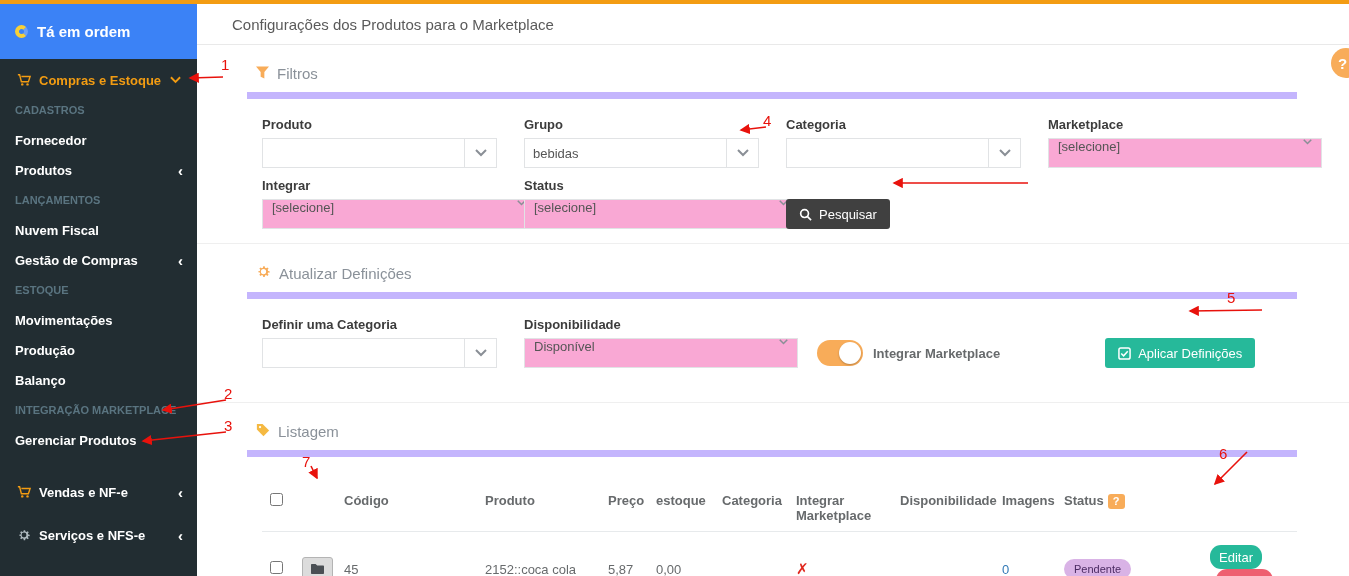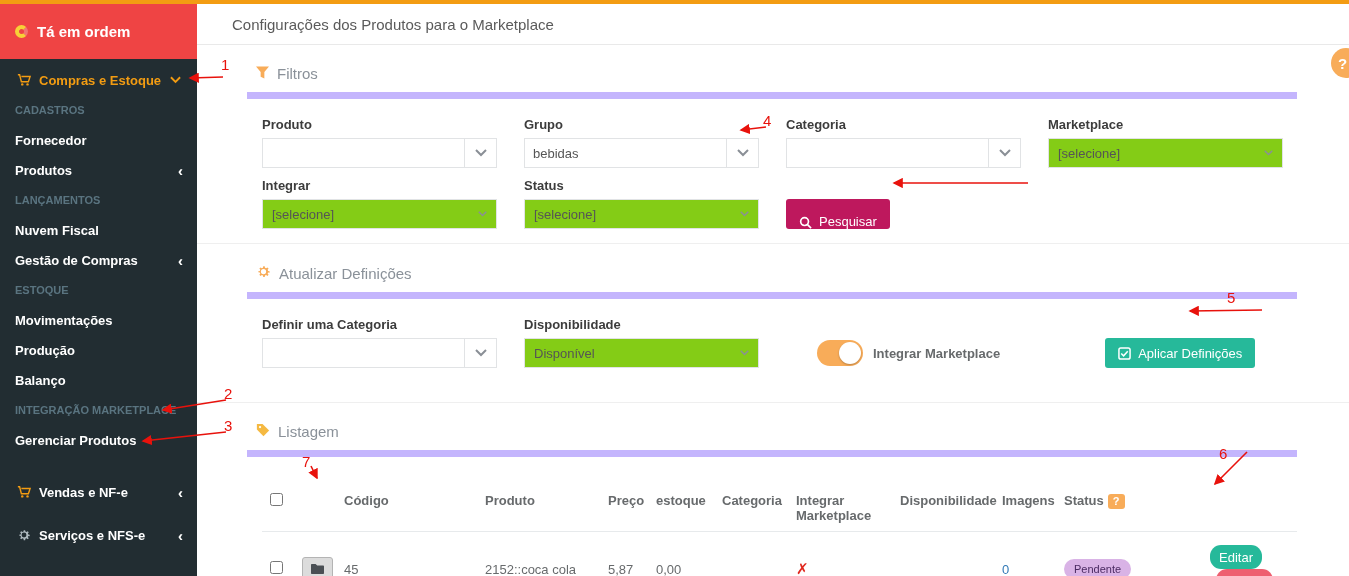--- a/index.html
+++ b/index.html
@@ -7,21 +7,21 @@
   body {
     position:relative; overflow:hidden;
     font-family:"Liberation Sans","DejaVu Sans",sans-serif;
     font-size:13px; color:#676a6c; background:#fff;
   }
   
   .topbar { position:absolute; top:0; left:0; right:0; height:4px; background:#f39c12; z-index:5; }
 
   
   .sidebar { position:absolute; top:0; left:0; width:197px; height:576px; background:#222d32; z-index:4; }
-  .logo { margin-top:4px; height:55px; background:#ef4444; display:flex; align-items:center; gap:9px; padding-left:15px; cursor:pointer; }
+  .logo { margin-top:4px; height:55px; background:#3b82f6; display:flex; align-items:center; gap:9px; padding-left:15px; cursor:pointer; }
   .logo-icon { width:13px; height:13px; border:4px solid #f7d038; border-right-color:rgba(255,255,255,.25); border-radius:50%; display:inline-block; }
   .logo-text { color:#fff; font-weight:bold; font-size:15px; }
   .menu { list-style:none; margin-top:6px; }
   .menu li { display:flex; align-items:center; height:30px; padding-left:15px; cursor:pointer; }
   .menu li.item { color:#fff; font-weight:bold; font-size:13px; }
   .menu li.mhead { color:#5a7480; font-size:11px; font-weight:bold; cursor:default; }
   .menu li.active { color:#f39c12; }
   .mi { width:17px; margin-right:7px; display:inline-flex; justify-content:center; }
   .chev-right { margin-left:auto; margin-right:14px; font-size:15px; font-weight:bold; line-height:1; }
   .chev-down-wrap { margin-left:auto; margin-right:16px; display:inline-flex; }
@@ -39,26 +39,26 @@
   .panel-title { display:flex; align-items:center; gap:8px; color:#8a9199; font-size:15px;
     padding:4px 0 10px 9px; border-bottom:7px solid #c4b5fd; }
   .panel-body { padding:8px 0 0 15px; }
   .form-row { display:flex; gap:27px; margin-top:10px; align-items:flex-end; }
   .field { width:235px; }
   .field label { display:block; font-weight:bold; color:#3c3c3c; font-size:13px; margin-bottom:5px; line-height:16px; }
   .combo { display:flex; width:235px; height:30px; border:1px solid #e1e3e5; background:#fff; }
   .combo input { flex:1; min-width:0; border:none; outline:none; padding:0 8px; font-size:13px; color:#555;
     font-family:"Liberation Sans","DejaVu Sans",sans-serif; }
   .combo-btn { width:32px; border:none; border-left:1px solid #e1e3e5; background:#fff; display:flex; align-items:center; justify-content:center; cursor:pointer; }
-  .sel { width:235px; height:30px; border:1px solid #e1e3e5; background:#84cc16; display:flex; align-items:center;
+  .sel { width:274px; height:30px; border:1px solid #e1e3e5; background:#f9a8d4; display:flex; align-items:flex-start;
     justify-content:space-between; padding:0 9px; color:#555; cursor:pointer; }
   .btn { border:none; height:30px; border-radius:3px; color:#fff; font-size:13px; cursor:pointer;
     display:inline-flex; align-items:center; gap:7px; padding:0 13px;
     font-family:"Liberation Sans","DejaVu Sans",sans-serif; }
-  .btn-search { background:#be185d;align-items:flex-end; }
+  .btn-search { background:#404040; }
   .btn-apply { background:#26b99a; margin-left:78px; }
   .toggle-group { display:flex; align-items:center; gap:10px; margin-left:31px; height:30px; }
   .toggle { position:relative; width:46px; height:26px; background:#f8ac59; border-radius:13px; cursor:pointer; }
   .toggle .knob { position:absolute; top:2px; right:2px; width:22px; height:22px; background:#fff; border-radius:50%;
     box-shadow:0 1px 2px rgba(0,0,0,.25); }
   .toggle-label { font-weight:bold; color:#676a6c; }
   .panel-definitions { padding-bottom:34px; }
 
   
   .ltable { border-collapse:collapse; margin-top:20px; width:1035px; table-layout:fixed; }

